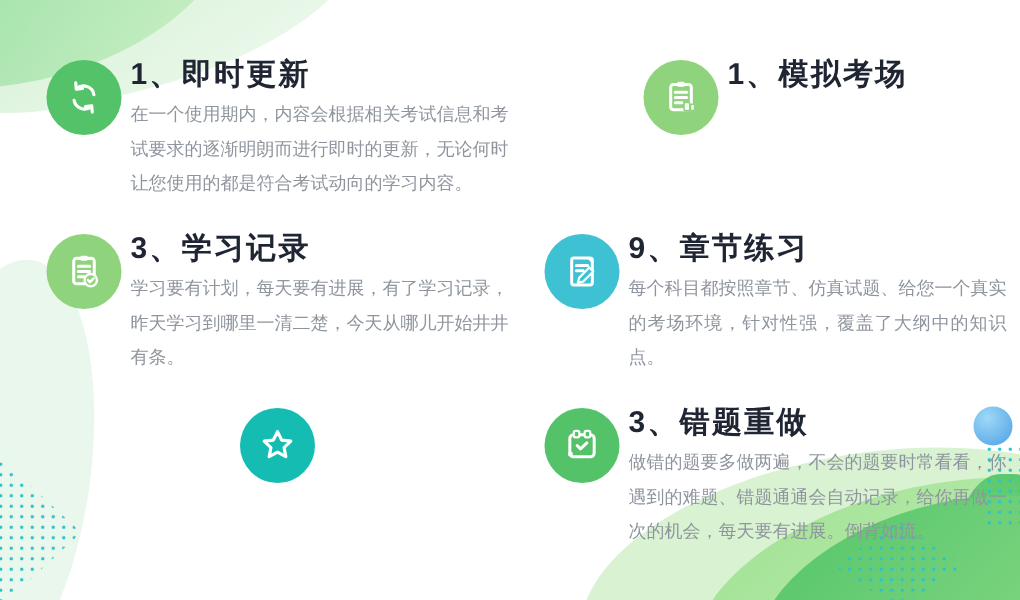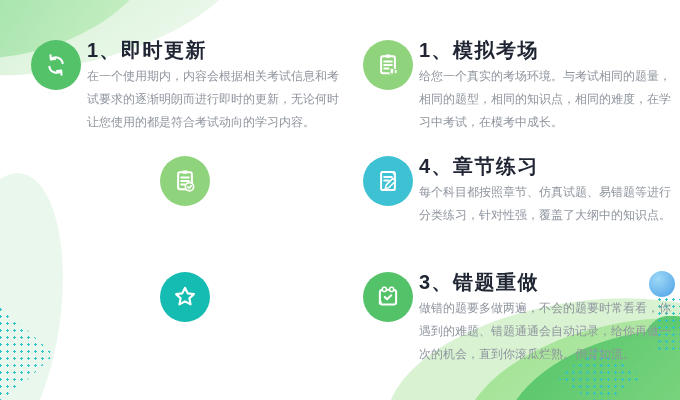--- a/index.html
+++ b/index.html
@@ -87,51 +87,54 @@
         <rect x="10" y="3.6" width="4" height="2.6" rx="0.8" fill="#fff" stroke="none"></rect>
         <line x1="9" y1="9.2" x2="15" y2="9.2"></line>
         <line x1="9" y1="12" x2="15" y2="12"></line>
         <line x1="9" y1="14.8" x2="12.5" y2="14.8"></line>
         <rect x="13.6" y="14.6" width="3.1" height="4.4" rx="0.7" fill="#fff" stroke="currentColor" stroke-width="0.9"></rect>
         <rect x="17" y="15.6" width="2.3" height="3.4" rx="0.6" fill="#fff" stroke="currentColor" stroke-width="0.9"></rect>
       </svg>
     </span>
     <div>
       <h3 class="feat-title">1、模拟考场</h3>
-      <p class="feat-desc">给您一个真实的考场环境。与考试相同的题量，相同的题型，相同的知识点，相同的难度，在学习中考试，在模考中成长。</p>
     </div>
   </div>
 
   <div class="item c1 r2">
     <span class="icon-circle" style="background: rgb(143, 212, 124); color: rgb(143, 212, 124);">
       <svg width="30" height="30" viewBox="0 0 24 24" fill="none" stroke="#fff" stroke-width="1.6" stroke-linecap="round" stroke-linejoin="round">
         <rect x="6.5" y="5" width="11" height="13.5" rx="1.5"></rect>
         <rect x="10" y="3.6" width="4" height="2.6" rx="0.8" fill="#fff" stroke="none"></rect>
         <line x1="9" y1="9.2" x2="15" y2="9.2"></line>
         <line x1="9" y1="12" x2="15" y2="12"></line>
         <line x1="9" y1="14.8" x2="12" y2="14.8"></line>
         <circle cx="15.6" cy="16.6" r="3.3" fill="currentColor" stroke="#fff" stroke-width="1.3"></circle>
         <polyline points="14.1,16.6 15.2,17.7 17.1,15.7" stroke-width="1.3"></polyline>
       </svg>
     </span>
+    <div>
+      <h3 class="feat-title">3、学习记录</h3>
+      <p class="feat-desc">学习要有计划，每天要有进展，有了学习记录，昨天学习到哪里一清二楚，今天从哪儿开始井井有条。</p>
+    </div>
   </div>
 
   <div class="item c2 r2">
     <span class="icon-circle" style="background: rgb(62, 193, 211); color: rgb(62, 193, 211);">
       <svg width="30" height="30" viewBox="0 0 24 24" fill="none" stroke="#fff" stroke-width="1.6" stroke-linecap="round" stroke-linejoin="round">
         <rect x="6.5" y="4.8" width="11" height="14.4" rx="1.2"></rect>
         <path d="M14.6 4.8 l2.9 0 0 2.9 z" fill="#fff" stroke="none"></path>
         <line x1="9" y1="8.8" x2="15" y2="8.8"></line>
         <line x1="9" y1="11.6" x2="12.6" y2="11.6"></line>
         <path d="M15.9 9.9 l2.1 2.1 -5.4 5.4 -2.8 0.7 0.7 -2.8 z" fill="currentColor" stroke="#fff" stroke-width="1.2"></path>
       </svg>
     </span>
     <div>
-      <h3 class="feat-title">4、章节练习</h3>
-      <p class="feat-desc">每个科目都按照章节、仿真试题、易错题等进行分类练习，针对性强，覆盖了大纲中的知识点。</p>
+      <h3 class="feat-title">9、章节练习</h3>
+      <p class="feat-desc">每个科目都按照章节、仿真试题、给您一个真实的考场环境，针对性强，覆盖了大纲中的知识点。</p>
     </div>
   </div>
 
   <div class="item c1 r3">
     <span class="icon-circle" style="background: rgb(20, 188, 178); color: rgb(20, 188, 178);">
       <svg width="30" height="30" viewBox="0 0 24 24" fill="none" stroke="#fff" stroke-width="1.7" stroke-linejoin="round">
         <path d="M12 4.6 l2.2 4.5 4.9 0.6 -3.6 3.4 0.95 4.85 -4.45 -2.4 -4.45 2.4 0.95 -4.85 -3.6 -3.4 4.9 -0.6 z"></path>
       </svg>
     </span>
   </div>
@@ -141,17 +144,17 @@
       <svg width="30" height="30" viewBox="0 0 24 24" fill="none" stroke="#fff" stroke-width="1.6" stroke-linecap="round" stroke-linejoin="round">
         <rect x="5.5" y="6.2" width="13" height="11.8" rx="2"></rect>
         <rect x="7.6" y="4.2" width="3" height="3.4" rx="1" fill="currentColor" stroke="#fff" stroke-width="1.2"></rect>
         <rect x="13.4" y="4.2" width="3" height="3.4" rx="1" fill="currentColor" stroke="#fff" stroke-width="1.2"></rect>
         <polyline points="9.4,12 11.2,13.8 14.6,10.6"></polyline>
         <rect x="4.7" y="15.4" width="2.3" height="2.3" rx="0.4" fill="#fff" stroke="none"></rect>
       </svg>
     </span>
     <div>
       <h3 class="feat-title">3、错题重做</h3>
-      <p class="feat-desc">做错的题要多做两遍，不会的题要时常看看，你遇到的难题、错题通通会自动记录，给你再做一次的机会，直到你滚瓜烂熟。倒背如流。</p>
+      <p class="feat-desc">做错的题要多做两遍，不会的题要时常看看，你遇到的难题、错题通通会自动记录，给你再做一次的机会，每天要有进展。倒背如流。</p>
     </div>
   </div>
 
 </div>
 
 </body></html>

